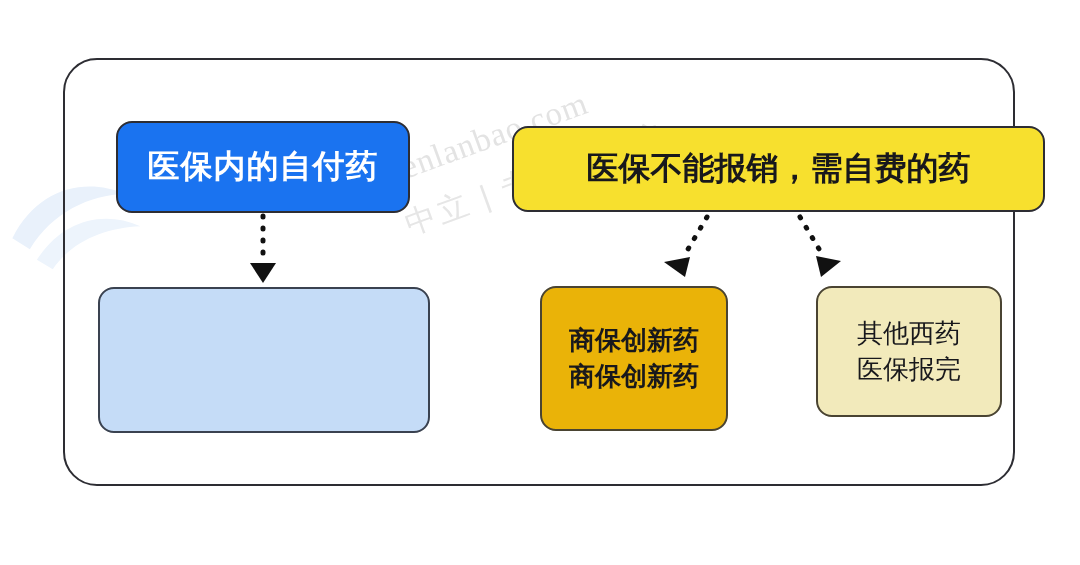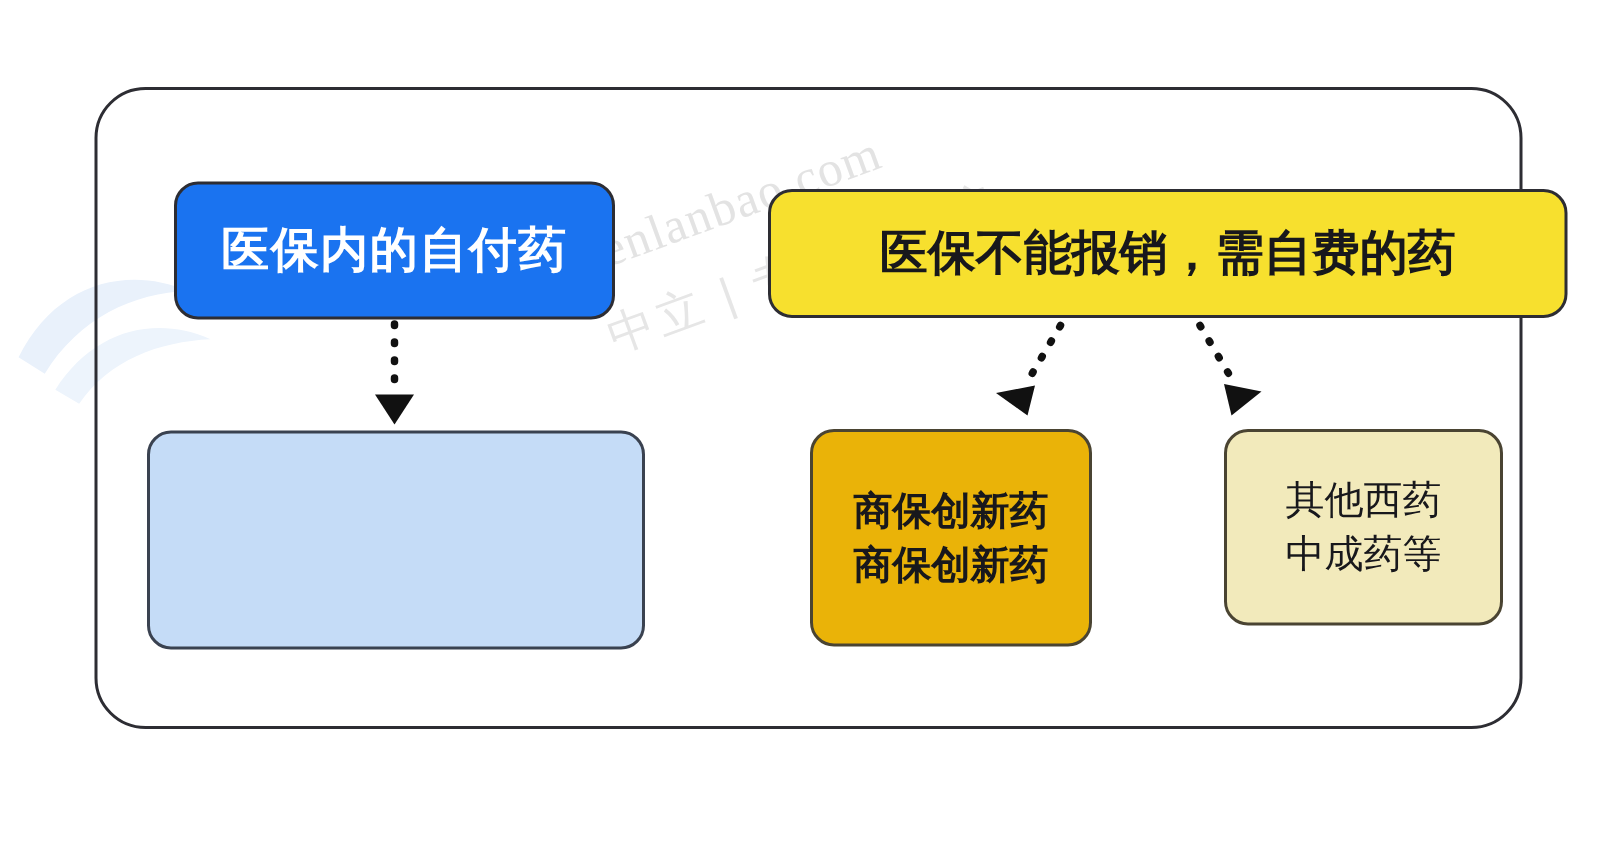--- a/index.html
+++ b/index.html
@@ -204,16 +204,16 @@
   <div class="node node-sub-blue">
   </div>
 
   <div class="node node-sub-yellow-a">
     <span class="node-line">商保创新药</span>
     <span class="node-line">商保创新药</span>
   </div>
 
   <div class="node node-sub-yellow-b">
     <span class="node-line">其他西药</span>
-    <span class="node-line">中成药等</span>
+    <span class="node-line">医保报完</span>
   </div>
 
 </div>
 
 </body></html>

